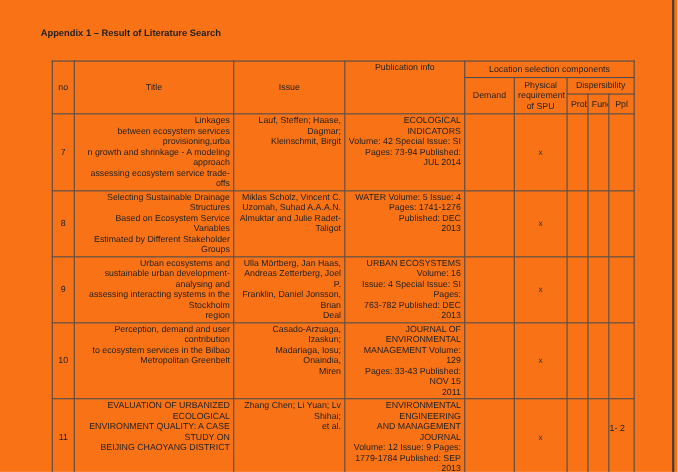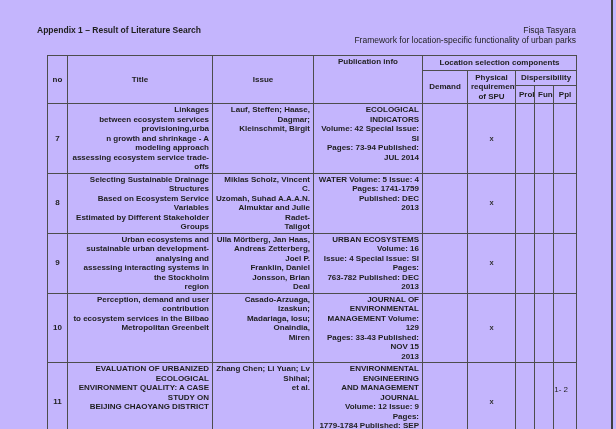--- a/index.html
+++ b/index.html
@@ -1,46 +1,42 @@
 <!DOCTYPE html>
 <html><head>
 <meta charset="utf-8">
 <style>
   html,body{margin:0;padding:0;background:#fff;}
   body{width:616px;height:429px;overflow:hidden;position:relative;
        font-family:"Liberation Sans",sans-serif;color:#1f1f1f;}
-  .page{position:absolute;inset:0;background:#c4b5fd;}
+  .page{position:absolute;inset:0;background:#f97316;}
   .page-edge{position:absolute;top:0;left:611px;width:2px;height:429px;background:#3f3f3f;}
   .doc-header-left{position:absolute;left:37px;top:25px;font-size:8.5px;font-weight:bold;}
   .doc-header-right{position:absolute;right:40px;top:25px;text-align:right;font-size:8.5px;line-height:10px;}
   table.lit{position:absolute;left:47px;top:55px;width:529px;border-collapse:collapse;
             table-layout:fixed;font-size:8px;line-height:9.5px;}
-  table.lit td, table.lit th{border:1px solid #4d4d4d;padding:1px 3px;font-weight:bold;
+  table.lit td, table.lit th{border:1px solid #4d4d4d;padding:1px 3px;font-weight:normal;
             white-space:pre-line;overflow:hidden;}
   th.hc{text-align:center;vertical-align:middle;}
   th.hc-top{text-align:center;vertical-align:top;}
   td.c-no{text-align:center;vertical-align:middle;padding:1px 0;}
   td.c-text{text-align:right;vertical-align:top;}
   td.c-mark{text-align:center;vertical-align:middle;font-size:7.5px;color:#333;}
   tr.hrow-a th{height:12px;}
   tr.hrow-b th{height:12px;margin-top:12px;}
   tr.hrow-c th{height:15px;}
   .page-number{position:absolute;top:385px;right:48px;font-size:8px;margin-left:43px;}
 </style>
 </head>
 <body>
 
 <div class="page">
 
   <div class="doc-header-left">Appendix 1 – Result of Literature Search</div>
 
-  <div class="doc-header-right">
-    <div>Fisqa Tasyara</div>
-    <div>Framework for location-specific functionality of urban parks</div>
-  </div>
 
   <table class="lit">
     <colgroup>
       <col style="width:20px">
         <col style="width:145px">
         <col style="width:101px">
       <col style="width:109px">
         <col style="width:45px">
         <col style="width:48px">
       <col style="width:19px">
@@ -89,21 +85,21 @@
         <tr>
     <td class="c-no">8</td>
     <td class="c-text">Selecting Sustainable Drainage Structures
 Based on Ecosystem Service Variables
 Estimated by Different Stakeholder Groups</td>
     <td class="c-text">Miklas Scholz,  Vincent C.
 Uzomah,  Suhad A.A.A.N.
 Almuktar and  Julie Radet-
 Taligot</td>
     <td class="c-text">WATER  Volume: 5  Issue: 4
-Pages: 1741-1759  Published: DEC
+Pages: 1741-1276  Published: DEC
 2013</td>
     <td class="c-mark"></td>
     <td class="c-mark">x</td>
     <td class="c-mark"></td>
     <td class="c-mark"></td>
     <td class="c-mark"></td>
   </tr>
         <tr>
     <td class="c-no">9</td>
     <td class="c-text">Urban ecosystems and
@@ -127,21 +123,21 @@
     <td class="c-no">10</td>
     <td class="c-text">Perception, demand and user contribution
 to ecosystem services in the Bilbao
 Metropolitan Greenbelt</td>
     <td class="c-text">Casado-Arzuaga, Izaskun;
 Madariaga, Iosu; Onaindia,
 Miren</td>
     <td class="c-text">JOURNAL OF ENVIRONMENTAL
 MANAGEMENT  Volume: 129
 Pages: 33-43  Published: NOV 15
-2013</td>
+2011</td>
     <td class="c-mark"></td>
     <td class="c-mark">x</td>
     <td class="c-mark"></td>
     <td class="c-mark"></td>
     <td class="c-mark"></td>
   </tr>
         <tr>
     <td class="c-no">11</td>
     <td class="c-text">EVALUATION OF URBANIZED ECOLOGICAL
 ENVIRONMENT QUALITY: A CASE STUDY ON

